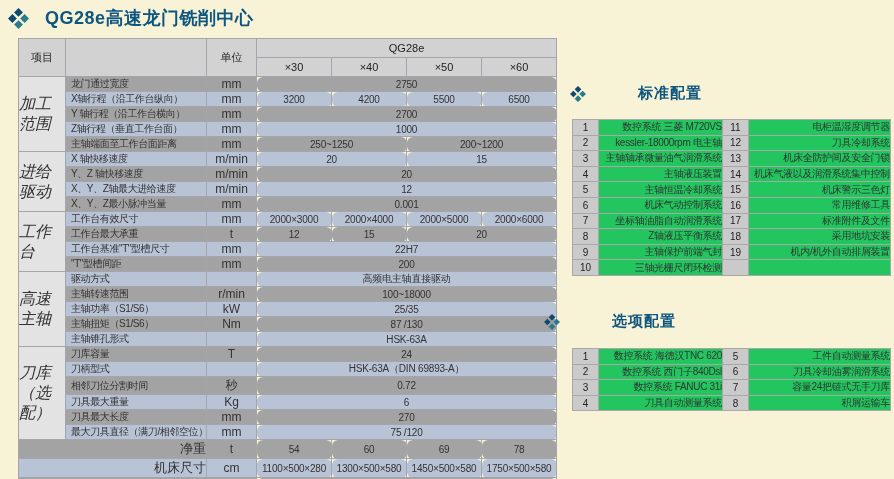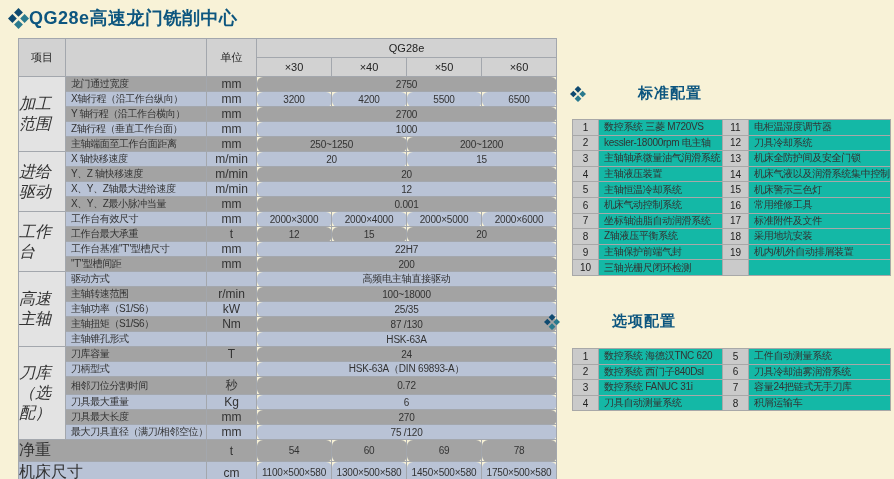--- a/index.html
+++ b/index.html
@@ -4,48 +4,48 @@
 <style>
   * { margin:0; padding:0; box-sizing:border-box; }
   html,body { background:#e8e4cc; }
   .page {
     position:relative; width:894px; height:479px; overflow:hidden;
     background:#f8f2d7;
     font-family:"Liberation Sans","DejaVu Sans",sans-serif;
     color:#333;
   }
   
-  .title-bar { position:absolute; left:8px; top:6px; display:flex; align-items:center; gap:0; }
+  .title-bar { position:absolute; left:8px; top:6px; display:flex; align-items:center; gap:16px; }
   .title-bar .ttl { font-size:18px; font-weight:bold; color:#0d567f; letter-spacing:0.5px; }
   .dicon { flex:0 0 auto; }
   
   .spec-wrap { position:absolute; left:18px; top:38px; }
   table.spec { border-collapse:collapse; table-layout:fixed; width:538px; border:1px solid #8d9196; }
   table.spec td, table.spec th { border:1px solid #a3a7ad; overflow:hidden; white-space:nowrap; }
   table.spec thead tr { height:19px;padding-left:8px; }
   table.spec thead td { background:#d2d2d2; text-align:center; font-size:11px; color:#222; }
   table.spec tbody tr { height:14.75px; }
   .group-cell { background:#e3e3e3; text-align:left; font-size:16px; white-space:pre-line !important; line-height:1.25;font-style:italic; }
   .label-cell { text-align:left; padding-left:5px; font-size:10px; letter-spacing:-0.4px; }
-  .footer-label-cell { text-align:left; font-size:16px; }
+  .footer-label-cell { text-align:right; font-size:13px; }
   .unit-cell { text-align:center; font-size:12px; }
   .value-cell { text-align:center; font-size:10px; letter-spacing:-0.2px;border-radius:6px; }
   tr.r-light td { background:#a3a3a3; }
   tr.r-blue  td { background:#b9c3d6; }
   tr.r-light td.group-cell, tr.r-blue td.group-cell { background:#e3e3e3; }
   
   .section-header { position:absolute; display:flex; align-items:center; gap:8px; }
   .section-header .stl { font-size:15px; font-weight:bold; color:#0d567f; letter-spacing:1px;margin-left:44px; }
   .hdr-std { left:570px; top:84px; }
   .hdr-opt { left:544px; top:312px; }
   table.cfg { position:absolute; border-collapse:collapse; table-layout:fixed; width:318px; }
   table.cfg td { border:1px solid #a8a8a8; overflow:hidden; white-space:nowrap; font-size:10px; }
   table.cfg tr { height:15.6px; }
   td.num  { background:#cacaca; text-align:center; color:#222; }
-  td.item { background:#14b8a6; text-align:left; padding-left:5px; letter-spacing:-0.3px; }
+  td.item { background:#22c55e; text-align:right; padding-left:5px; letter-spacing:-0.3px; }
   .cfg-std { left:572px; top:119px; }
   .cfg-opt { left:572px; top:348px; }
 </style>
 </head>
 <body>
 
 <div class="page">
 
   <div class="title-bar">
     <svg class="dicon" width="21" height="21" viewBox="0 0 20 20">
@@ -223,21 +223,21 @@
             <td class="footer-label-cell" colspan="2">净重</td>
             <td class="unit-cell">t</td>
             <td class="value-cell">54</td>
             <td class="value-cell">60</td>
             <td class="value-cell">69</td>
             <td class="value-cell">78</td>
           </tr>
           <tr class="r-blue">
             <td class="footer-label-cell" colspan="2">机床尺寸</td>
             <td class="unit-cell">cm</td>
-            <td class="value-cell">1100×500×580</td>
+            <td class="value-cell">1100×500×280</td>
             <td class="value-cell">1300×500×580</td>
             <td class="value-cell">1450×500×580</td>
             <td class="value-cell">1750×500×580</td>
           </tr>
           <tr class="r-light">
             <td class="footer-label-cell" colspan="2">电源功率</td>
             <td class="unit-cell">kVA</td>
             <td class="value-cell" colspan="4">80</td>
           </tr>
         </tbody>

